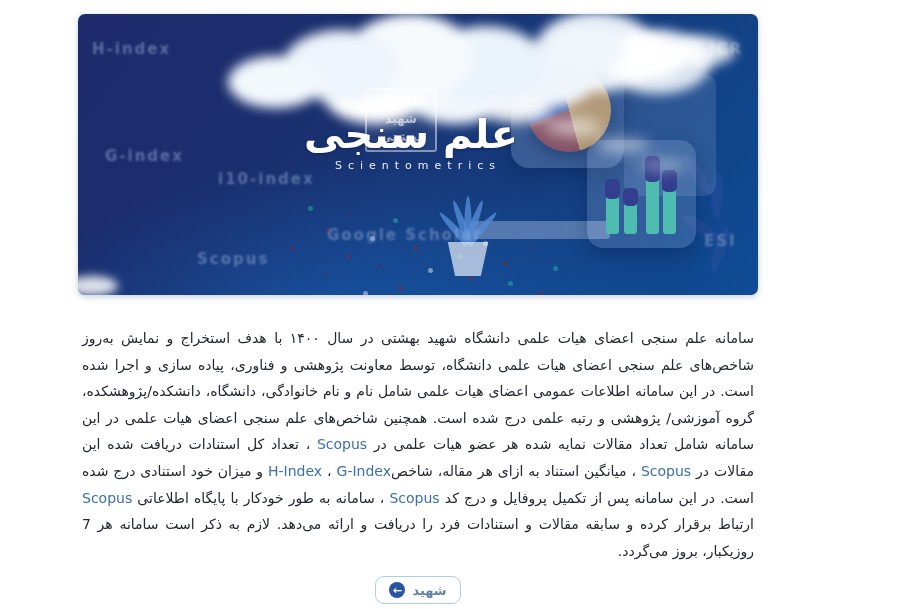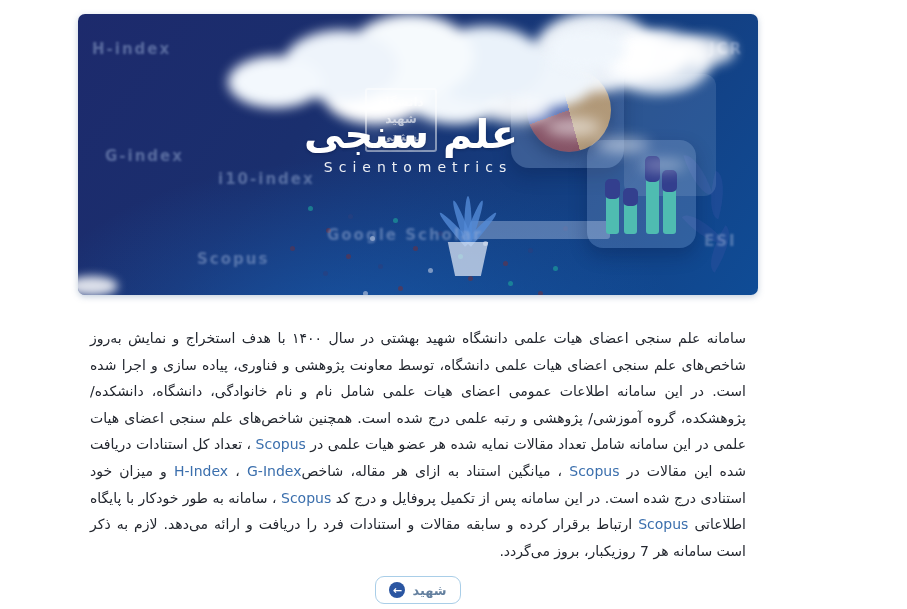--- a/index.html
+++ b/index.html
@@ -57,21 +57,21 @@
     display: flex; align-items: center; justify-content: center; text-align: center;
     color: rgba(255,255,255,0.6); font-size: 12px; font-weight: bold; line-height: 1.45; padding: 2px;
     direction: rtl;
   }
   .title-wrap { position: absolute; left: 240px; top: 98px; width: 200px; text-align: center; z-index: 5; }
   .banner-title {
     font-size: 40px; font-weight: bold; color: #ffffff; line-height: 1.1;
     text-shadow: 0 1px 3px rgba(10,20,60,0.45); direction: rtl; white-space: nowrap;
   }
   .banner-subtitle {
-    margin-top: 3px; font-size: 14px; color: rgba(255,255,255,0.92);
+    margin-top: 3px; font-size: 11px; color: rgba(255,255,255,0.92);
     letter-spacing: 6px; white-space: nowrap;
   }
 
   .back-card { position: absolute; left: 546px; top: 60px; width: 92px; height: 122px;
     background: rgba(200,218,244,0.14); border-radius: 12px; z-index: 1; }
   .panel { position: absolute; left: 392px; top: 207px; width: 140px; height: 18px;
     background: rgba(205,222,245,0.35); border-radius: 3px; z-index: 1; }
 
   .pie-card { position: absolute; left: 433px; top: 42px; width: 113px; height: 112px;
     background: rgba(208,224,246,0.2); border-radius: 18px;
@@ -117,21 +117,21 @@
       85px 12px 0 rgba(31,174,158,0.8), 105px 40px 0 rgba(110,47,62,0.8), 130px 25px 0 rgba(42,63,126,0.9),
       150px 48px 0 rgba(31,174,158,0.8), 175px 35px 0 rgba(205,214,232,0.8), 195px 55px 0 rgba(110,47,62,0.8),
       220px 42px 0 rgba(42,63,126,0.9), 245px 60px 0 rgba(31,174,158,0.8), 38px 48px 0 rgba(110,47,62,0.8),
       70px 58px 0 rgba(42,63,126,0.9), 120px 62px 0 rgba(205,214,232,0.8), 160px 70px 0 rgba(110,47,62,0.8),
       200px 75px 0 rgba(31,174,158,0.8), 15px 65px 0 rgba(42,63,126,0.9), 90px 80px 0 rgba(110,47,62,0.8),
       140px 90px 0 rgba(42,63,126,0.9), 185px 95px 0 rgba(31,174,158,0.8), 55px 85px 0 rgba(205,214,232,0.8),
       230px 85px 0 rgba(110,47,62,0.8), 255px 20px 0 rgba(42,63,126,0.9), -18px 40px 0 rgba(110,47,62,0.7); }
 
   
   .desc {
-    margin: 30px 12px 0; direction: rtl; text-align: justify;
+    margin: 30px 4px 0; direction: rtl; text-align: justify;
     font-size: 14px; line-height: 26.6px; color: #23272f;
   }
   .desc .latin { color: #3b6fad; }
 
   
   .login-row { margin-top: 12px; text-align: center; }
   .login-btn {
     display: inline-flex; direction: rtl; align-items: center; gap: 7px;
     background: #ffffff; border: 1px solid #a9cee8; border-radius: 9px;
     padding: 5px 13px; color: #64809f; font-size: 13px; font-weight: bold;

